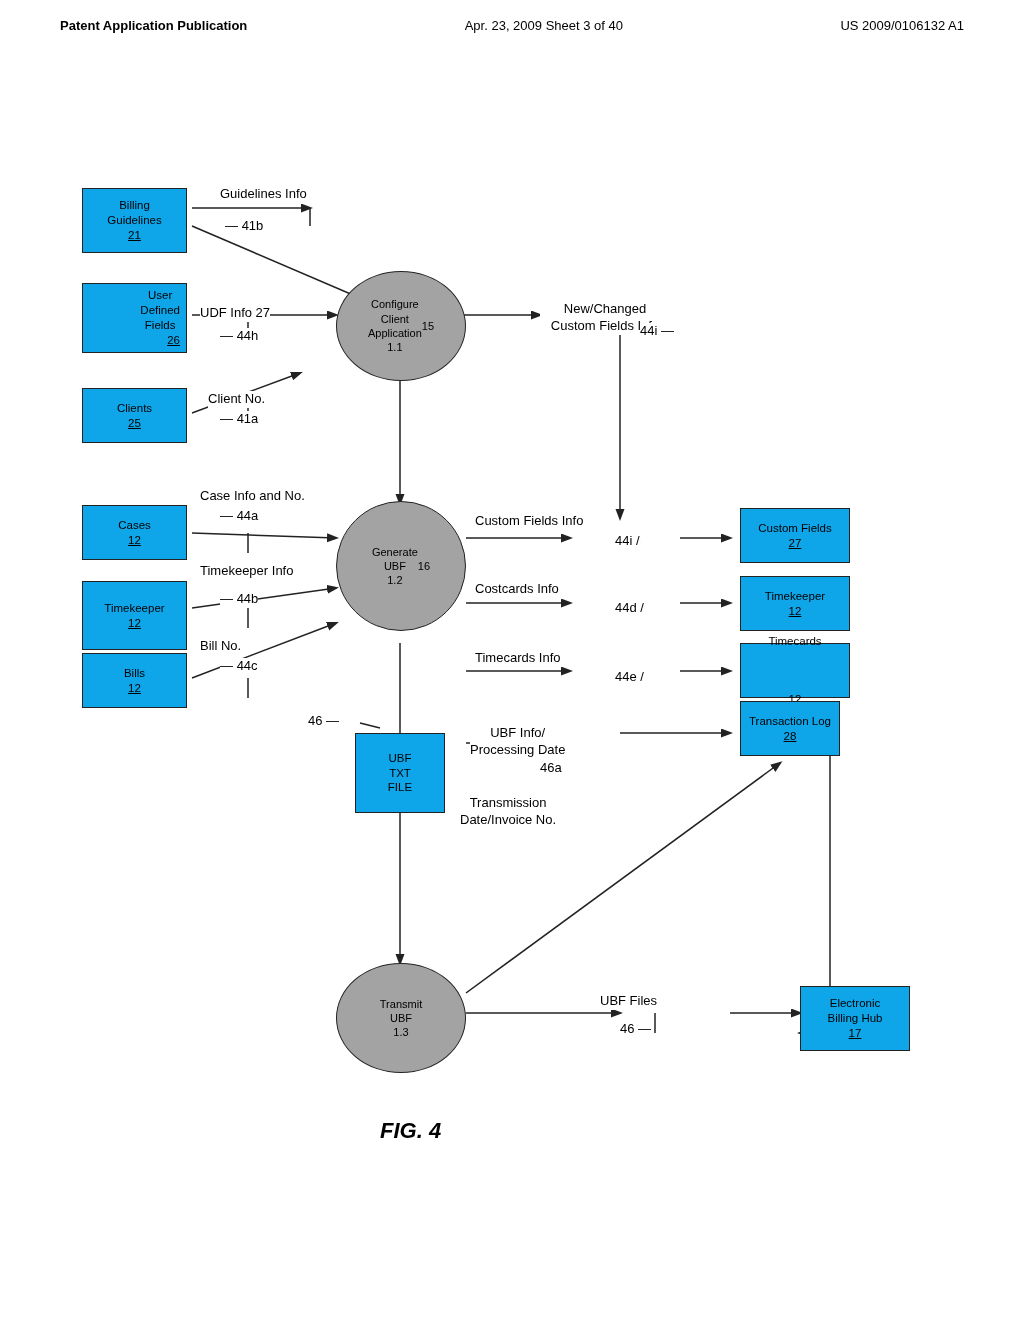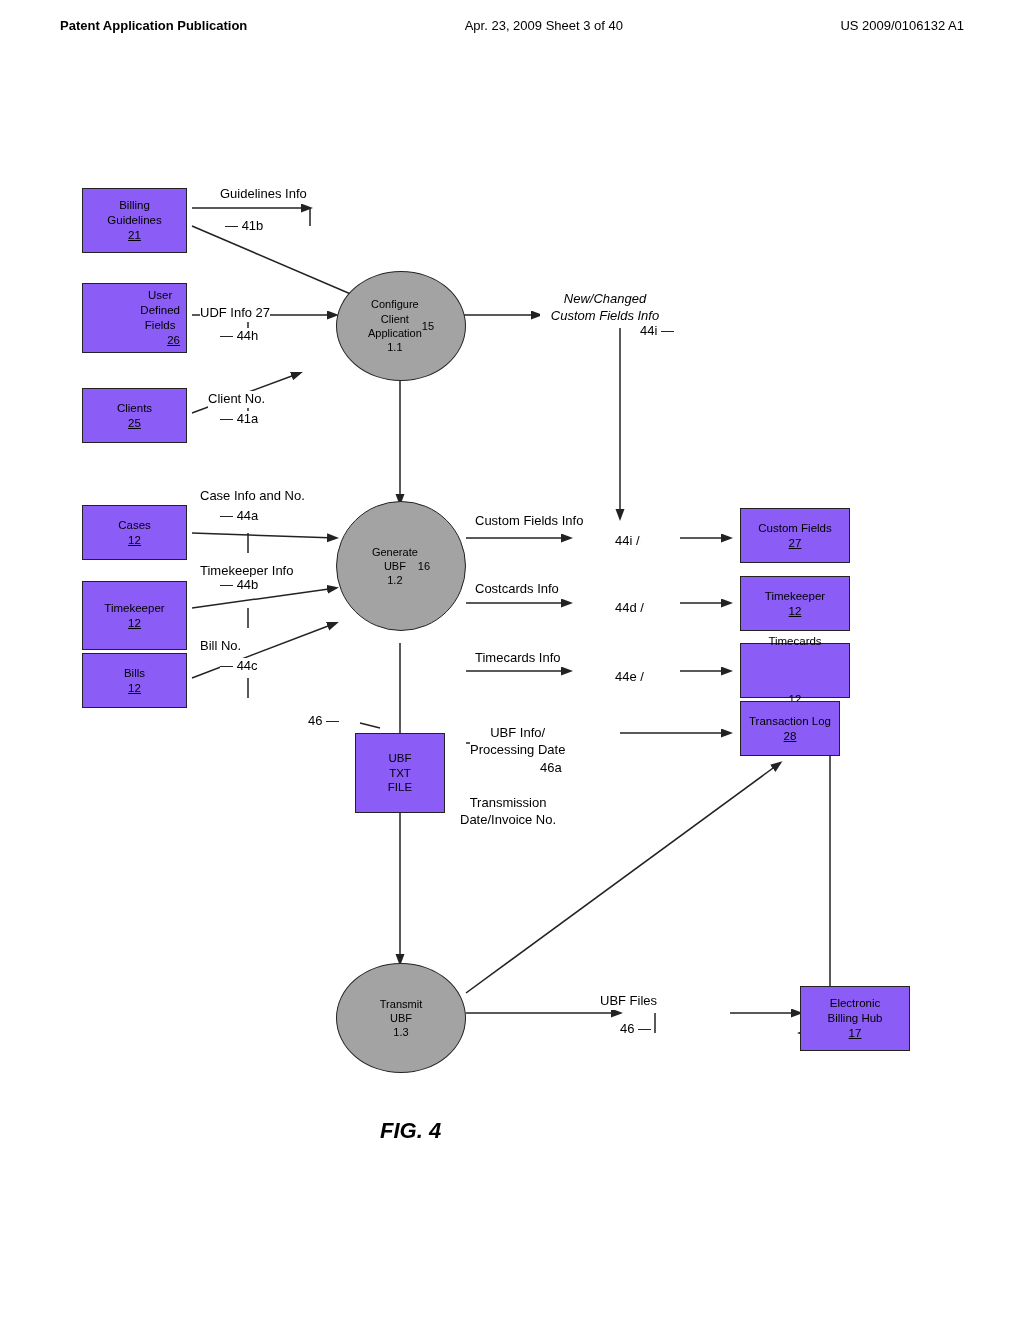--- a/index.html
+++ b/index.html
@@ -35,21 +35,21 @@
     }
     .diagram-area {
       position: relative;
       width: 100%;
       height: 1220px;
     }
     
     .box {
       position: absolute;
       border: 1.5px solid #222;
-      background: #8b5cf6;
+      background: #0ea5e9;
       display: flex;
       flex-direction: column;
       align-items: center;
       justify-content: center;
       text-align: center;
       font-size: 11.5px;
       line-height: 1.3;
       padding: 4px 6px;
     }
     .box .underline {
@@ -272,21 +272,21 @@
     </div>
 
     <div class="label" style="left:208px;top:358px;">
       <span>Client No.</span>
     </div>
 
     <div class="label" style="left:220px;top:378px;">
       <span>— <span>41a</span></span>
     </div>
 
-    <div class="label" style="left:540px;top:258px;width:130px;font-style:italic;">
+    <div class="label" style="left:540px;top:268px;width:130px;">
       <span>New/Changed</span><br>
       <span>Custom Fields Info</span>
     </div>
 
     <div class="label" style="left:640px;top:290px;">
       <span>44i</span> —
     </div>
 
     <div class="label" style="left:200px;top:455px;">
       <span>Case Info and No.</span>
@@ -301,21 +301,21 @@
     </div>
 
     <div class="label" style="left:615px;top:500px;">
       <span>44i</span> /
     </div>
 
     <div class="label" style="left:200px;top:530px;text-align:right;">
       <span>Timekeeper Info</span>
     </div>
 
-    <div class="label" style="left:220px;top:544px;">
+    <div class="label" style="left:220px;top:558px;">
       <span>— <span>44b</span></span>
     </div>
 
     <div class="label" style="left:475px;top:548px;">
       <span>Costcards Info</span>
     </div>
 
     <div class="label" style="left:615px;top:567px;">
       <span>44d</span> /
     </div>

